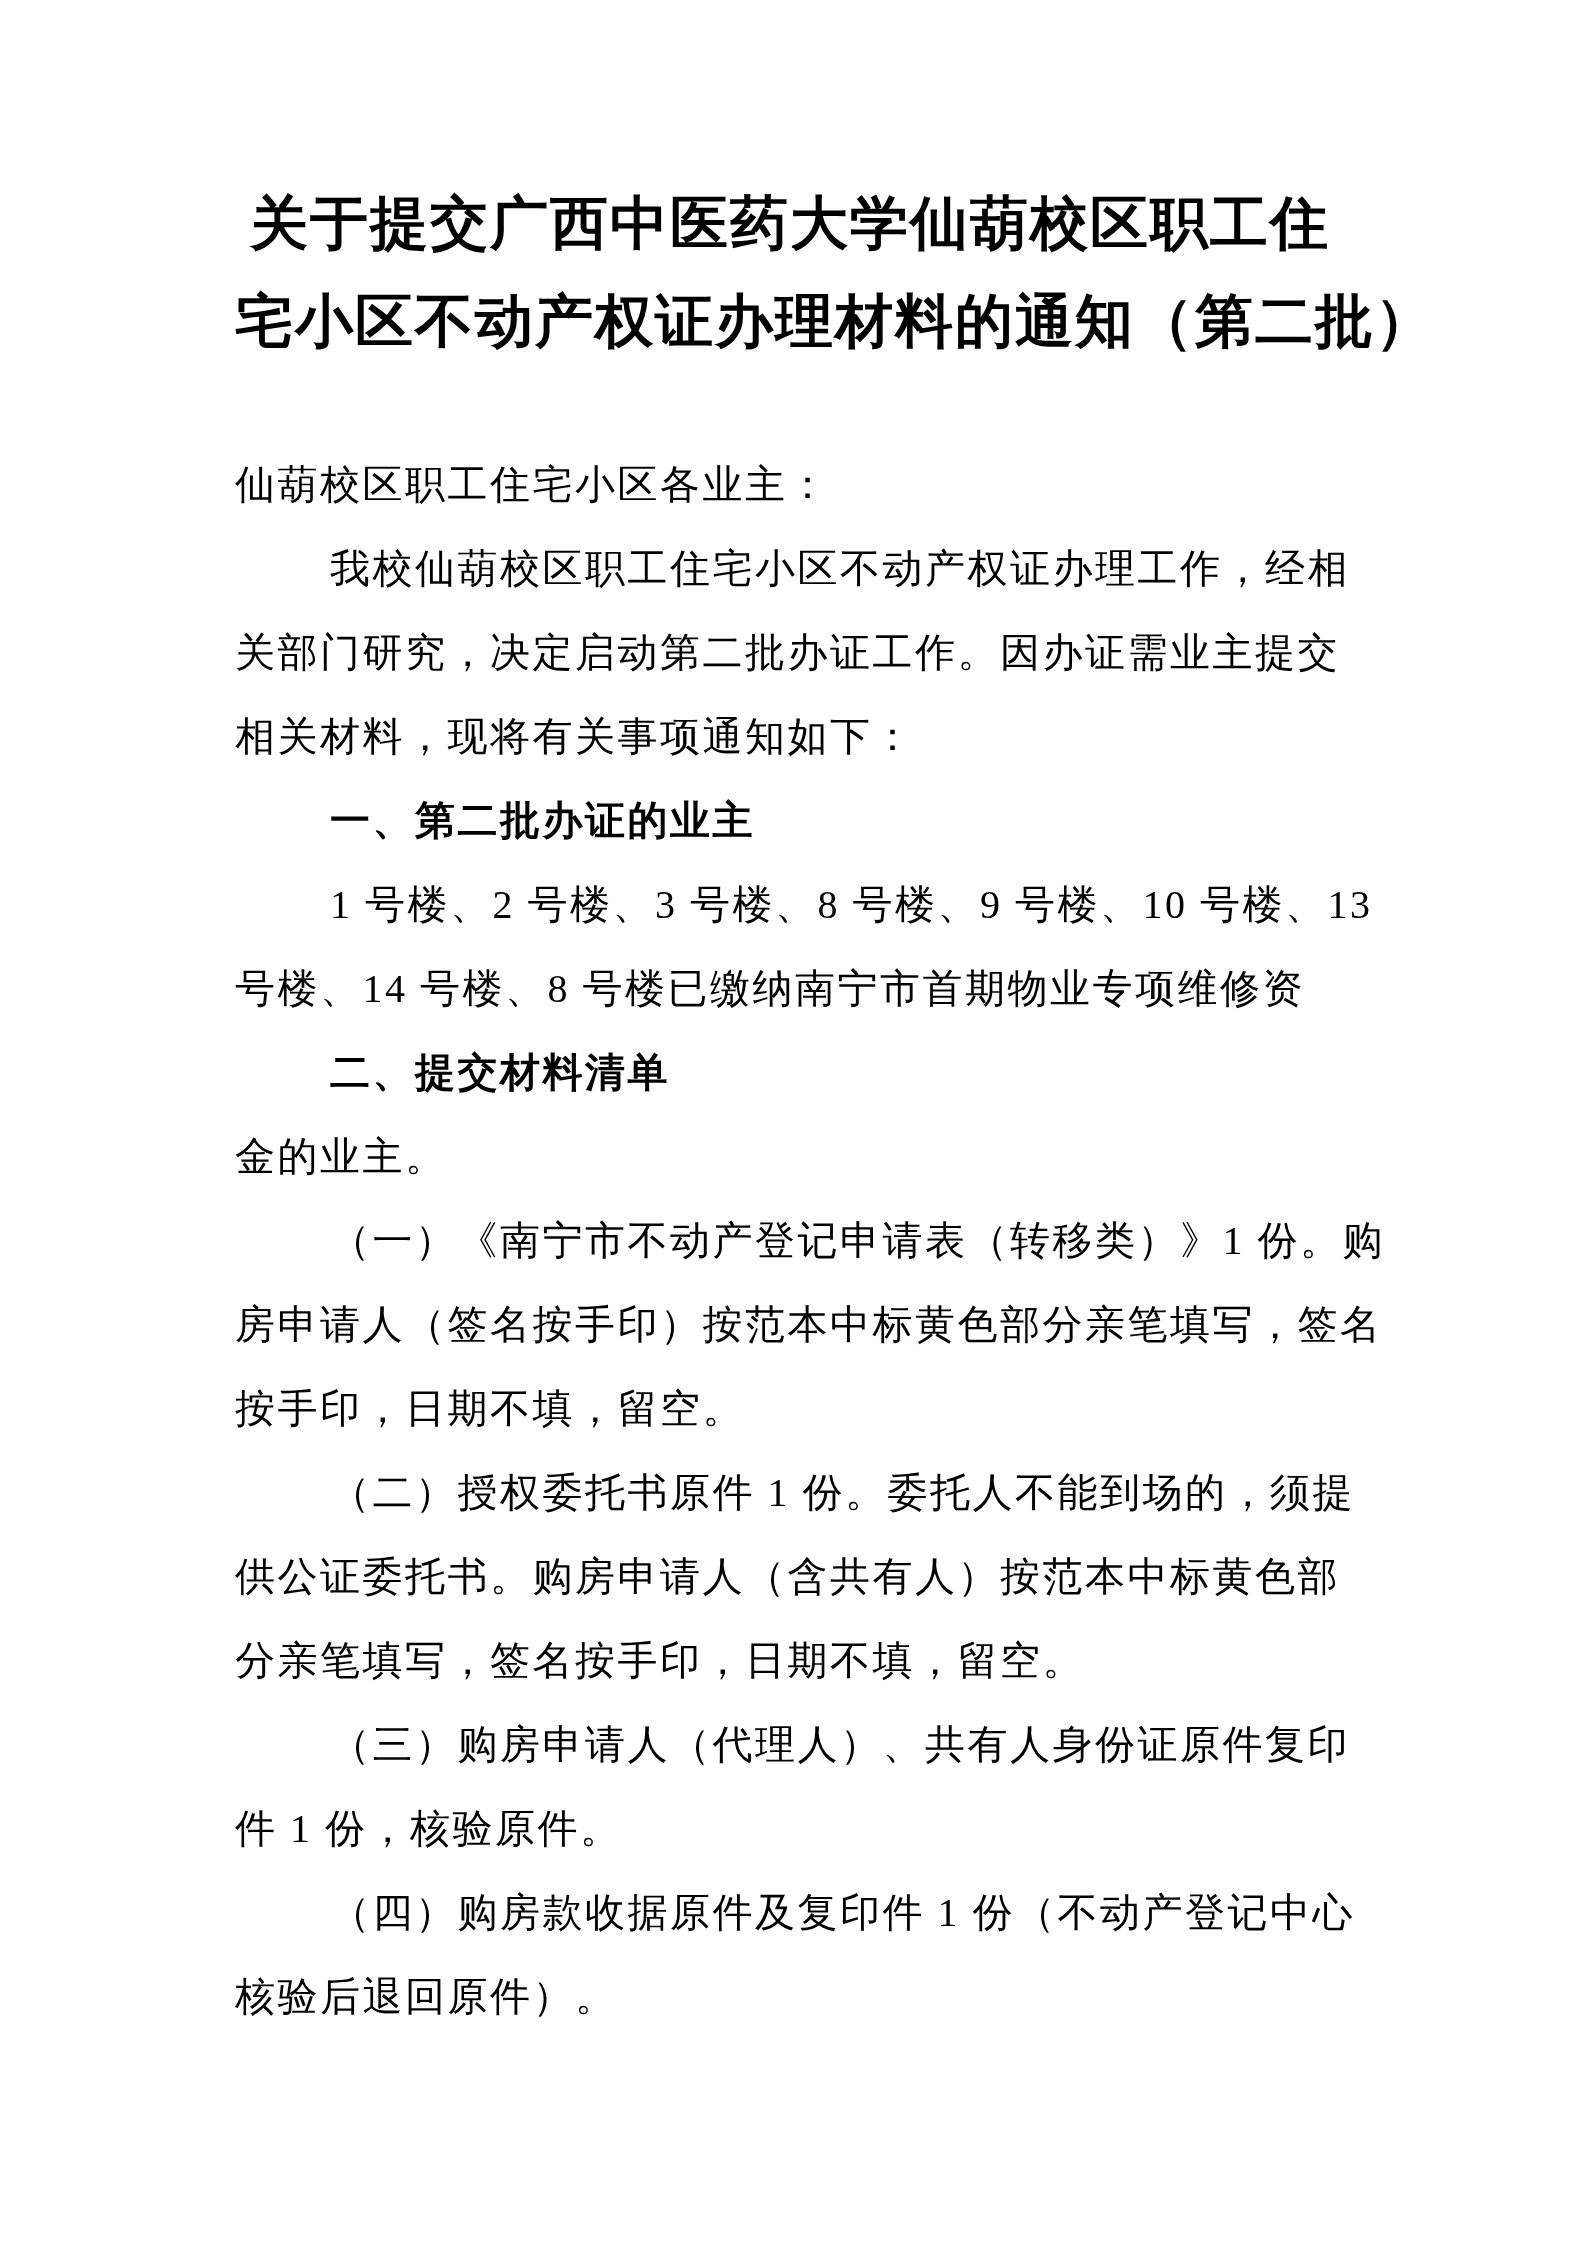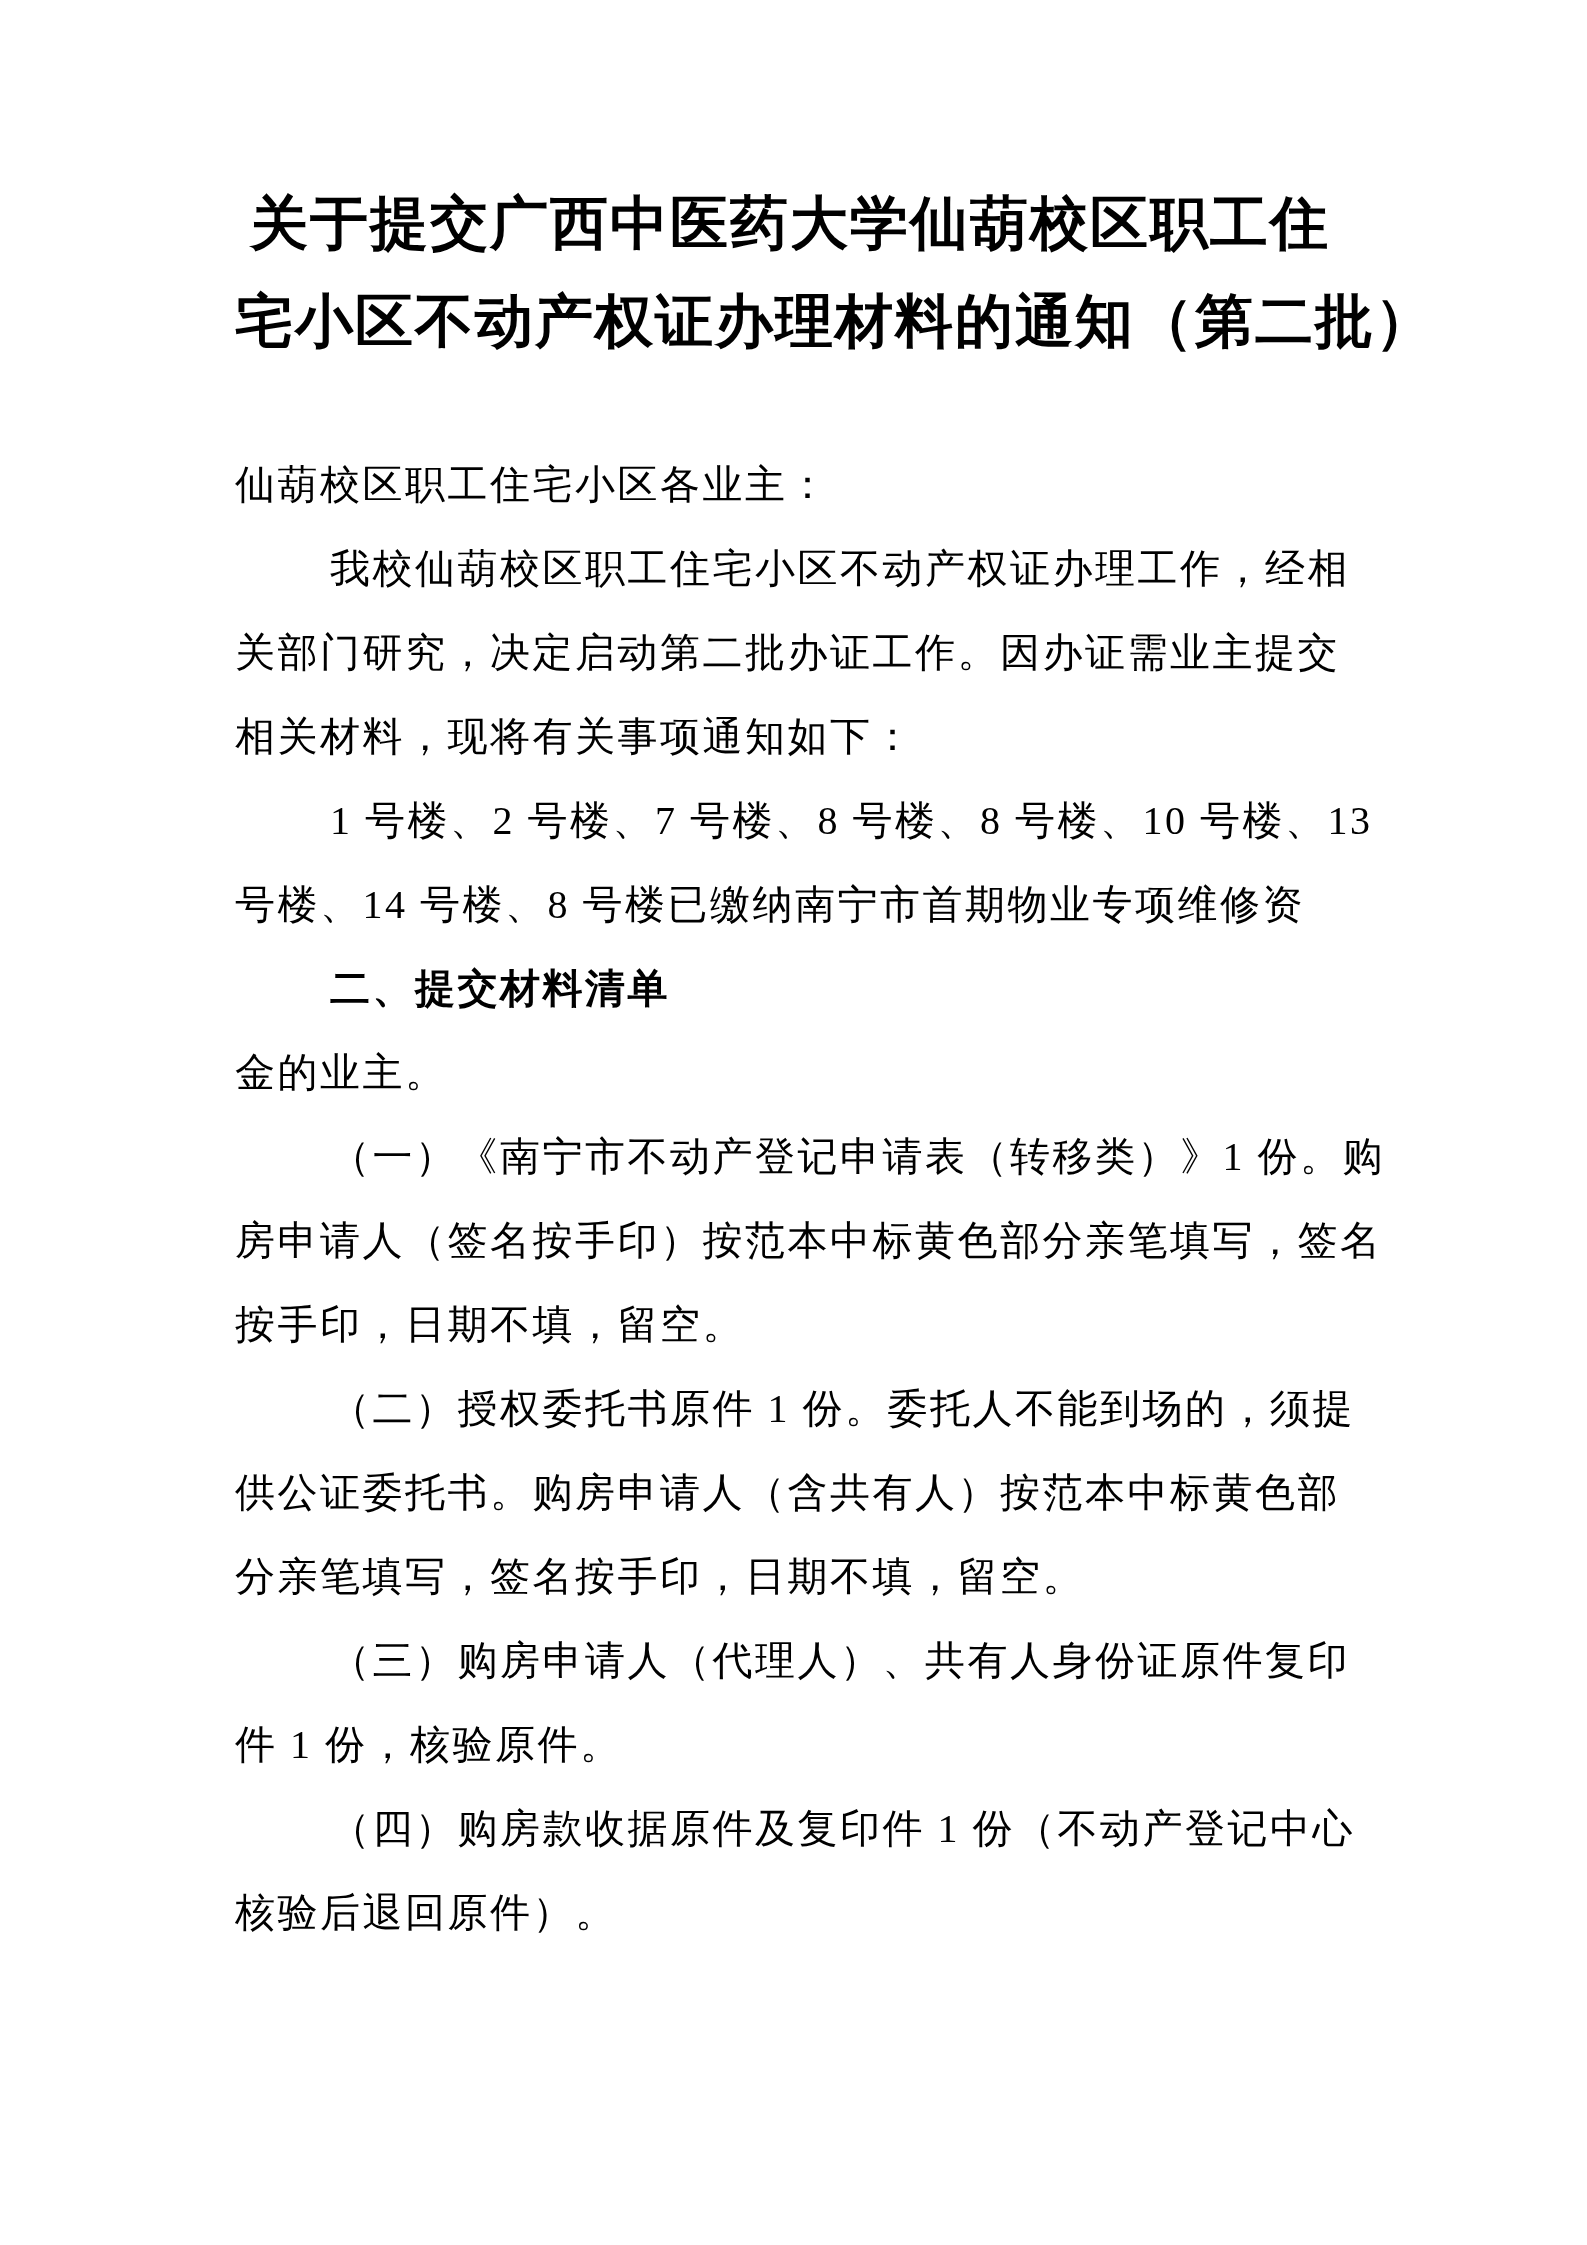--- a/index.html
+++ b/index.html
@@ -53,21 +53,22 @@
   <h1 class="title">
     <div class="title-line">关于提交广西中医药大学仙葫校区职工住</div>
     <div class="title-line">宅小区不动产权证办理材料的通知（第二批）</div>
   </h1>
 
   <div class="doc-body">
       <div class="line">仙葫校区职工住宅小区各业主：</div>
       <div class="line indent">我校仙葫校区职工住宅小区不动产权证办理工作，经相</div>
       <div class="line">关部门研究，决定启动第二批办证工作。因办证需业主提交</div>
       <div class="line">相关材料，现将有关事项通知如下：</div>
-      <div class="line indent">1 号楼、2 号楼、7 号楼、8 号楼、8 号楼、10 号楼、13</div>
+      <div class="line bold indent">一、第二批办证的业主</div>
+      <div class="line indent">1 号楼、2 号楼、3 号楼、8 号楼、9 号楼、10 号楼、13</div>
       <div class="line">号楼、14 号楼、8 号楼已缴纳南宁市首期物业专项维修资</div>
       <div class="line bold indent">二、提交材料清单</div>
       <div class="line">金的业主。</div>
       <div class="line indent">（一）《南宁市不动产登记申请表（转移类）》1 份。购</div>
       <div class="line">房申请人（签名按手印）按范本中标黄色部分亲笔填写，签名</div>
       <div class="line">按手印，日期不填，留空。</div>
       <div class="line indent">（二）授权委托书原件 1 份。委托人不能到场的，须提</div>
       <div class="line">供公证委托书。购房申请人（含共有人）按范本中标黄色部</div>
       <div class="line">分亲笔填写，签名按手印，日期不填，留空。</div>
       <div class="line indent">（三）购房申请人（代理人）、共有人身份证原件复印</div>

